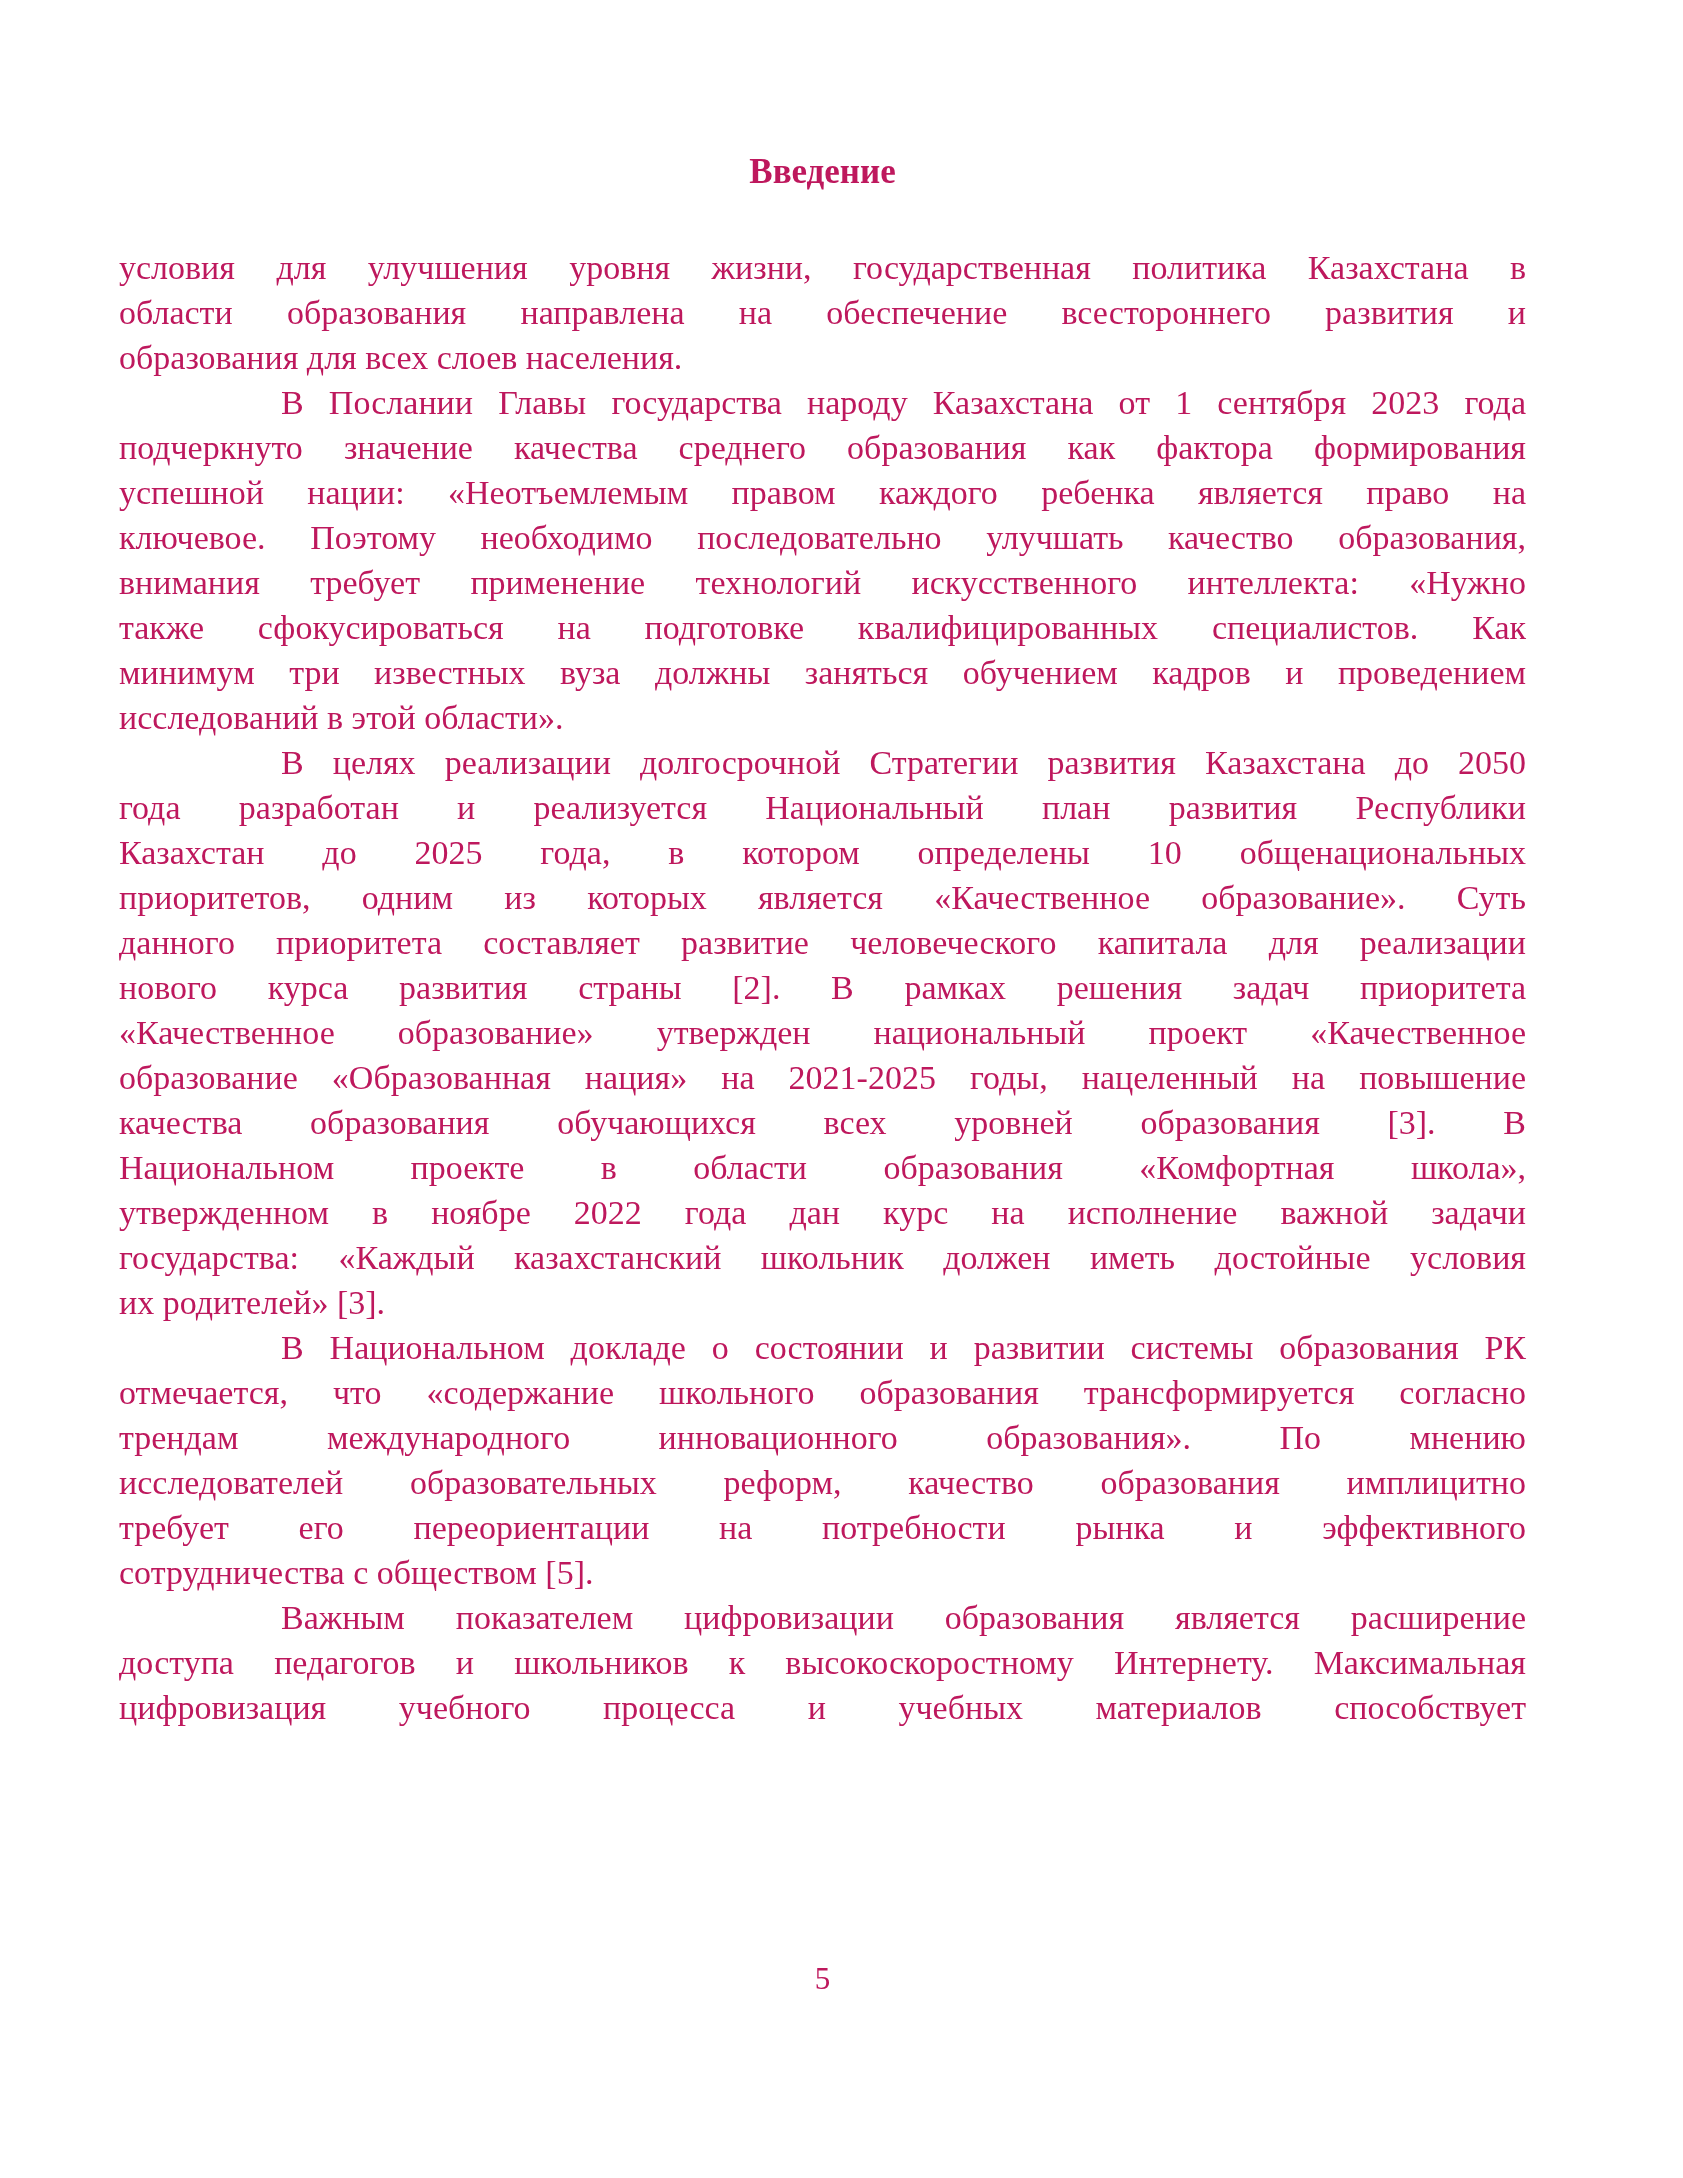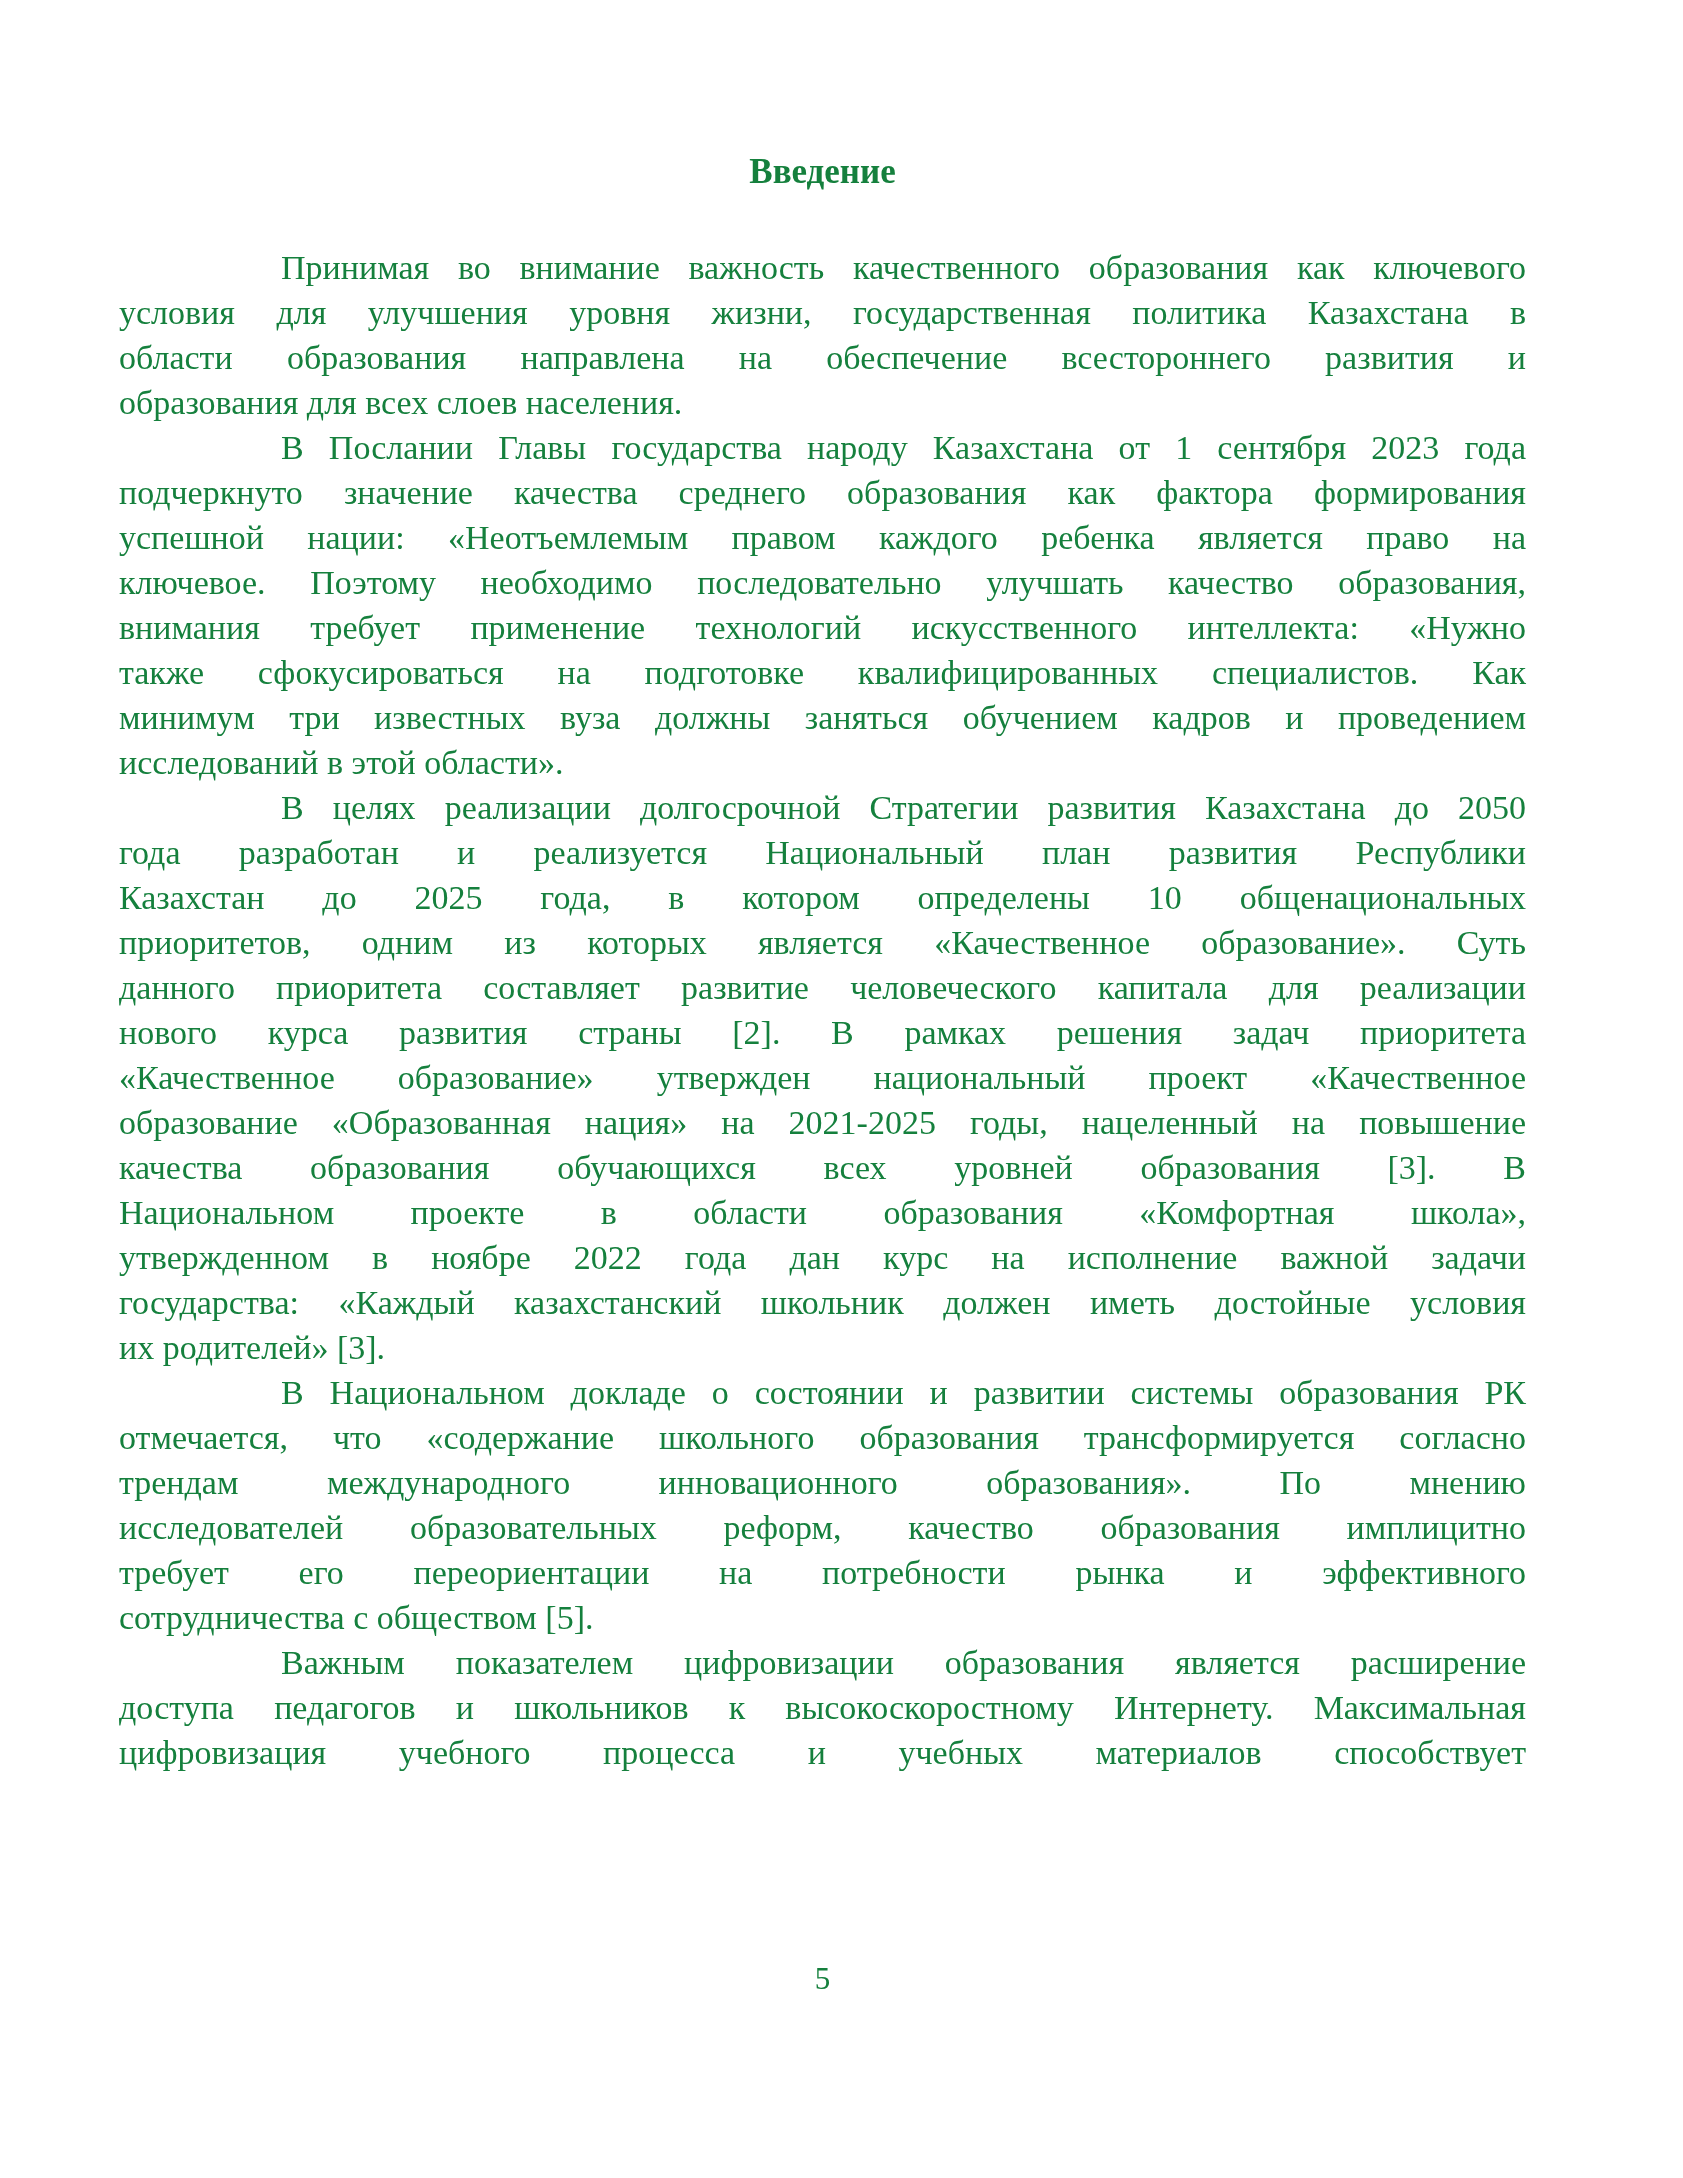--- a/index.html
+++ b/index.html
@@ -5,21 +5,21 @@
   html, body {
     margin: 0;
     padding: 0;
     background: #ffffff;
   }
   .page {
     position: relative;
     width: 1683px;
     height: 2178px;
     background: #ffffff;
-    color: #15803d;
+    color: #be185d;
     font-family: "Liberation Serif", "DejaVu Serif", serif;
     overflow: hidden;
   }
   .title {
     position: absolute;
     top: 149px;
     left: 119px;
     width: 1407px;
     margin: 0;
     text-align: center;
@@ -55,21 +55,20 @@
     line-height: 45px;
   }
 </style>
 </head>
 <body>
 
 <div class="page">
   <h1 class="title">Введение</h1>
 
   <div class="text-body">
-      <div class="line first">Принимая во внимание важность качественного образования как ключевого</div>
       <div class="line">условия для улучшения уровня жизни, государственная политика Казахстана в</div>
       <div class="line">области образования направлена на обеспечение всестороннего развития и</div>
       <div class="line last">образования для всех слоев населения.</div>
       <div class="line first">В Послании Главы государства народу Казахстана от 1 сентября 2023 года</div>
       <div class="line">подчеркнуто значение качества среднего образования как фактора формирования</div>
       <div class="line">успешной нации: «Неотъемлемым правом каждого ребенка является право на</div>
       <div class="line">ключевое. Поэтому необходимо последовательно улучшать качество образования,</div>
       <div class="line">внимания требует применение технологий искусственного интеллекта: «Нужно</div>
       <div class="line">также сфокусироваться на подготовке квалифицированных специалистов. Как</div>
       <div class="line">минимум три известных вуза должны заняться обучением кадров и проведением</div>

